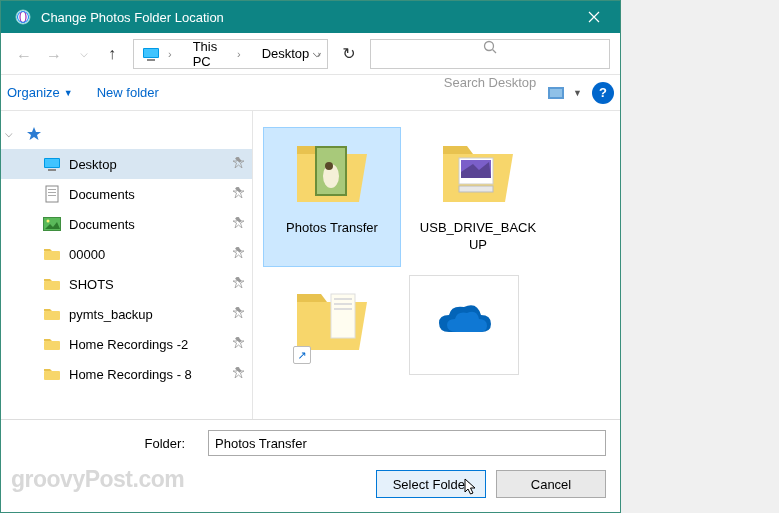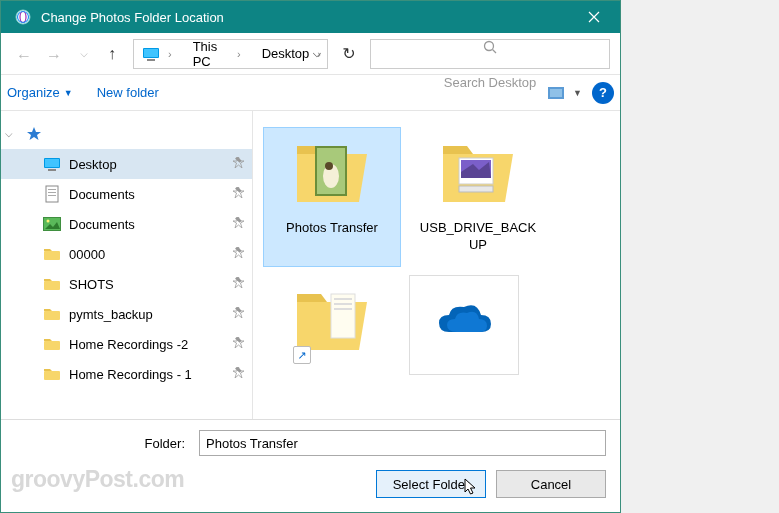--- a/index.html
+++ b/index.html
@@ -42,21 +42,21 @@
 .sidebar-row.indent { padding-left: 42px; }
 
 .content { flex: 1; padding: 16px 10px; display: flex; flex-wrap: wrap; align-content: flex-start; gap: 8px; overflow: auto; }
 .item { width: 138px; height: 140px; display: flex; flex-direction: column; align-items: center; justify-content: flex-start; padding: 6px; border: 1px solid transparent; cursor: pointer; text-align: center; font-size: 13px; }
 .item.selected { background: #cce8ff; border-color: #99d1ff; }
 .item .thumb { width: 90px; height: 80px; display: flex; align-items: center; justify-content: center; margin-bottom: 6px; position:relative;}
 .item .ilabel { line-height: 1.3; word-break: break-word; }
 .shortcut-arrow { position:absolute; bottom:-2px; left:6px; width:18px; height:18px; background:#fff; border:1px solid #bbb; border-radius:2px; display:flex; align-items:center; justify-content:center; font-size:11px; color:#0066cc;}
 
 .bottom { border-top: 1px solid #ddd; padding: 10px 14px 14px; background: #fff; }
-.folder-row { display: flex; align-items: center; gap: 14px; margin-bottom: 14px; }
+.folder-row { display: flex; align-items: center; gap: 23px; margin-bottom: 14px; }
 .folder-row .lbl { font-size: 13px; width: 170px; text-align: right; }
 .folder-row input { flex: 1; height: 26px; border: 1px solid #aaa; padding: 0 6px; font-size: 13px; }
 .btn-row { display: flex; justify-content: flex-end; gap: 10px; align-items: center; position: relative; }
 .btn { min-width: 110px; height: 28px; border: 1px solid #aaa; background: #e9e9e9; font-size: 13px; cursor: pointer; display: flex; align-items: center; justify-content: center; }
 .btn.primary { background: #e5f1fb; border-color: #0078d7; }
 .watermark { position: absolute; left: -4px; top: -4px; color: #d8d8d8; font-size: 23px; font-weight: bold; letter-spacing: -0.5px; pointer-events: none; }
 .cursor { position: absolute; right: 128px; bottom: -2px; font-size: 16px; pointer-events:none; }
 
 
 .folder-fill { fill: #f7d66b; }
@@ -246,21 +246,21 @@
                 <rect x="2" y="1" width="6" height="3" fill="#999" transform="rotate(40 5 3)"></rect>
               </svg></span>
           </div>
           <div class="sidebar-row indent">
             <span class="ico">
               <svg width="18" height="14" viewBox="0 0 18 14">
                 <path class="folder-tab" d="M1 2 L7 2 L9 4 L1 4 Z"></path>
                 <rect class="folder-fill" x="1" y="4" width="16" height="9" rx="1"></rect>
               </svg>
             </span>
-            <span class="label">Home Recordings - 1</span>
+            <span class="label">Home Recordings - 8</span>
             <span class="pin"><svg width="11" height="11" viewBox="0 0 11 11">
                 <path d="M5.5 0 L7 4 L11 4 L7.5 6 L9 11 L5.5 8 L2 11 L3.5 6 L0 4 L4 4 Z" fill="none" stroke="#999" stroke-width="0.8"></path>
                 <rect x="2" y="1" width="6" height="3" fill="#999" transform="rotate(40 5 3)"></rect>
               </svg></span>
           </div>
         </div>
     </div>
 
     <div class="content" id="content-items">
         <div class="item selected">

